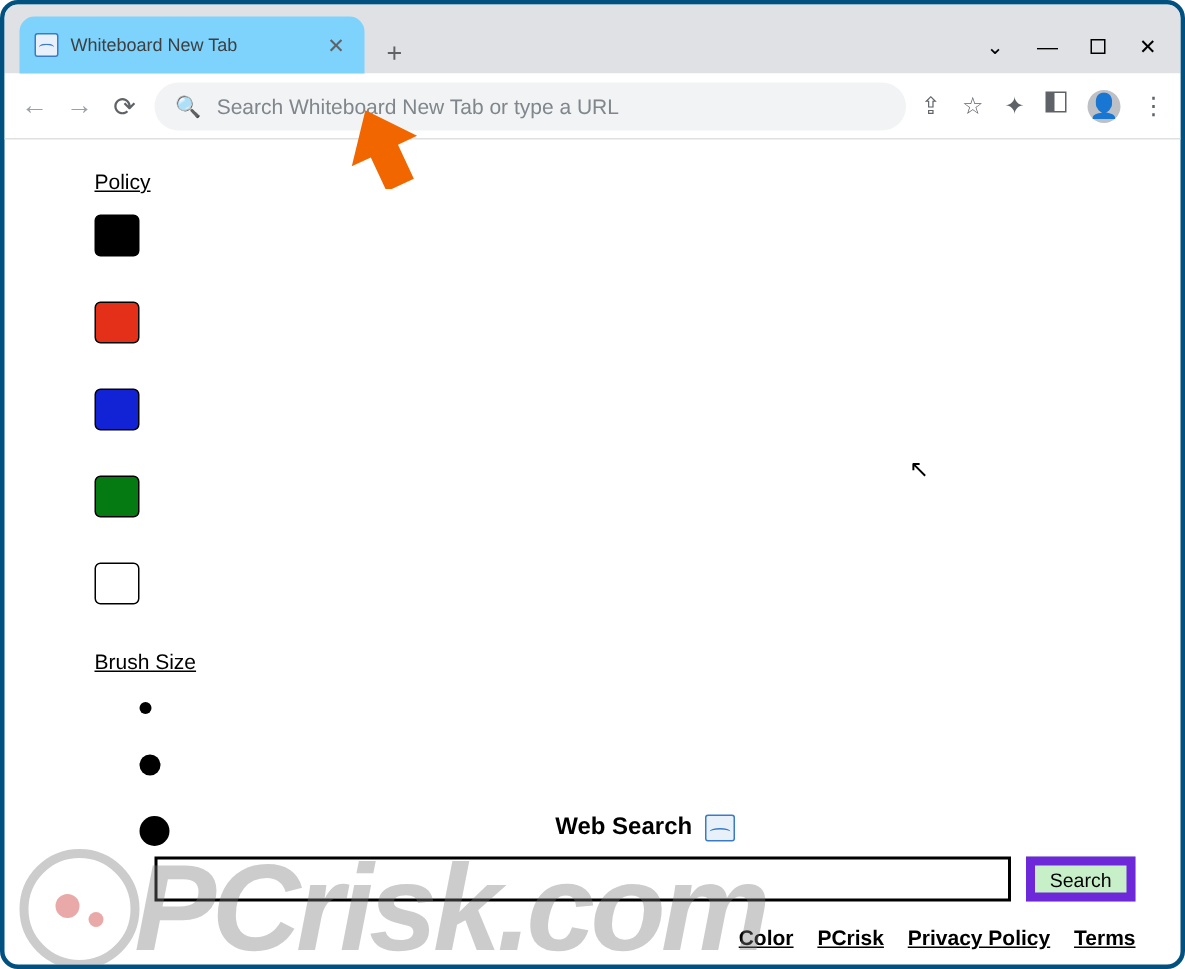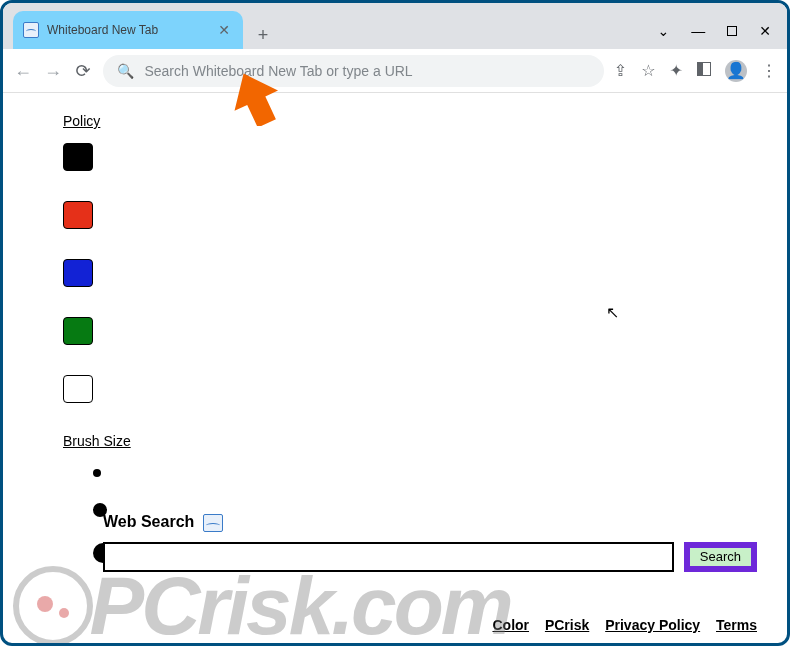--- a/index.html
+++ b/index.html
@@ -125,21 +125,21 @@
 .dot { background: #000; border-radius: 50%; display: inline-block; cursor: pointer; }
 .d1 { width: 8px; height: 8px; }
 .d2 { width: 14px; height: 14px; }
 .d3 { width: 20px; height: 20px; }
 
 .websearch-block {
   position: absolute;
   left: 100px; right: 30px;
   top: 420px;
 }
-.ws-title { text-align: left; font-weight: bold; font-size: 16px; margin-bottom: 10px; }
+.ws-title { text-align: center; font-weight: bold; font-size: 16px; margin-bottom: 10px; margin-top: 30px; }
 .ws-title .ws-icon {
   display: inline-block; width: 20px; height: 18px; border: 1px solid #3a7bc8; border-radius: 2px;
   vertical-align: middle; margin-left: 4px; background: #e8f0fa; position: relative;
 }
 .ws-title .ws-icon::after {
   content:""; position:absolute; left:2px; top:8px; width:14px; height:4px;
   border-top:1px solid #3a7bc8; border-radius:50% 50% 0 0;
 }
 .searchrow { display: flex; gap: 10px; align-items: center; }
 .searchbox { flex:1; height: 30px; border: 2px solid #000; background: #fff; }

